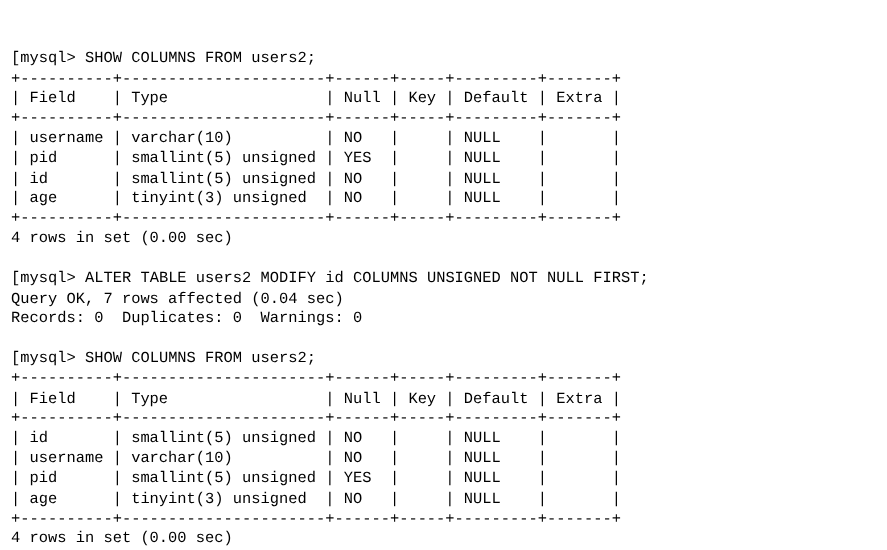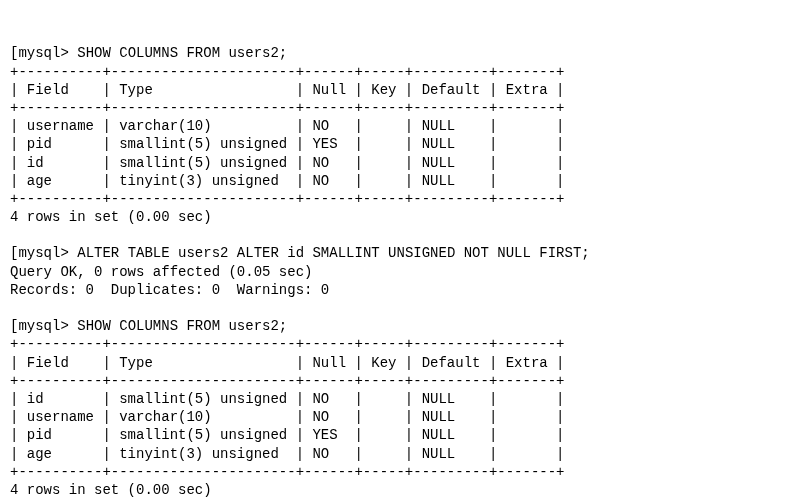--- a/index.html
+++ b/index.html
@@ -20,22 +20,22 @@
 <span>+----------+----------------------+------+-----+---------+-------+</span>
 <span>| Field    | Type                 | Null | Key | Default | Extra |</span>
 <span>+----------+----------------------+------+-----+---------+-------+</span>
 <span>| username | varchar(10)          | NO   |     | NULL    |       |</span>
 <span>| pid      | smallint(5) unsigned | YES  |     | NULL    |       |</span>
 <span>| id       | smallint(5) unsigned | NO   |     | NULL    |       |</span>
 <span>| age      | tinyint(3) unsigned  | NO   |     | NULL    |       |</span>
 <span>+----------+----------------------+------+-----+---------+-------+</span>
 <span>4 rows in set (0.00 sec)</span>
 
-<span><span>[</span><span>mysql&gt;</span> <span>ALTER TABLE users2 ALTER id SMALLINT UNSIGNED NOT NULL FIRST;</span></span>
-<span>Query OK, 0 rows affected (0.05 sec)</span>
+<span><span>[</span><span>mysql&gt;</span> <span>ALTER TABLE users2 MODIFY id COLUMNS UNSIGNED NOT NULL FIRST;</span></span>
+<span>Query OK, 7 rows affected (0.04 sec)</span>
 <span>Records: 0  Duplicates: 0  Warnings: 0</span>
 
 <span><span>[</span><span>mysql&gt;</span> <span>SHOW COLUMNS FROM users2;</span></span>
 <span>+----------+----------------------+------+-----+---------+-------+</span>
 <span>| Field    | Type                 | Null | Key | Default | Extra |</span>
 <span>+----------+----------------------+------+-----+---------+-------+</span>
 <span>| id       | smallint(5) unsigned | NO   |     | NULL    |       |</span>
 <span>| username | varchar(10)          | NO   |     | NULL    |       |</span>
 <span>| pid      | smallint(5) unsigned | YES  |     | NULL    |       |</span>
 <span>| age      | tinyint(3) unsigned  | NO   |     | NULL    |       |</span>

